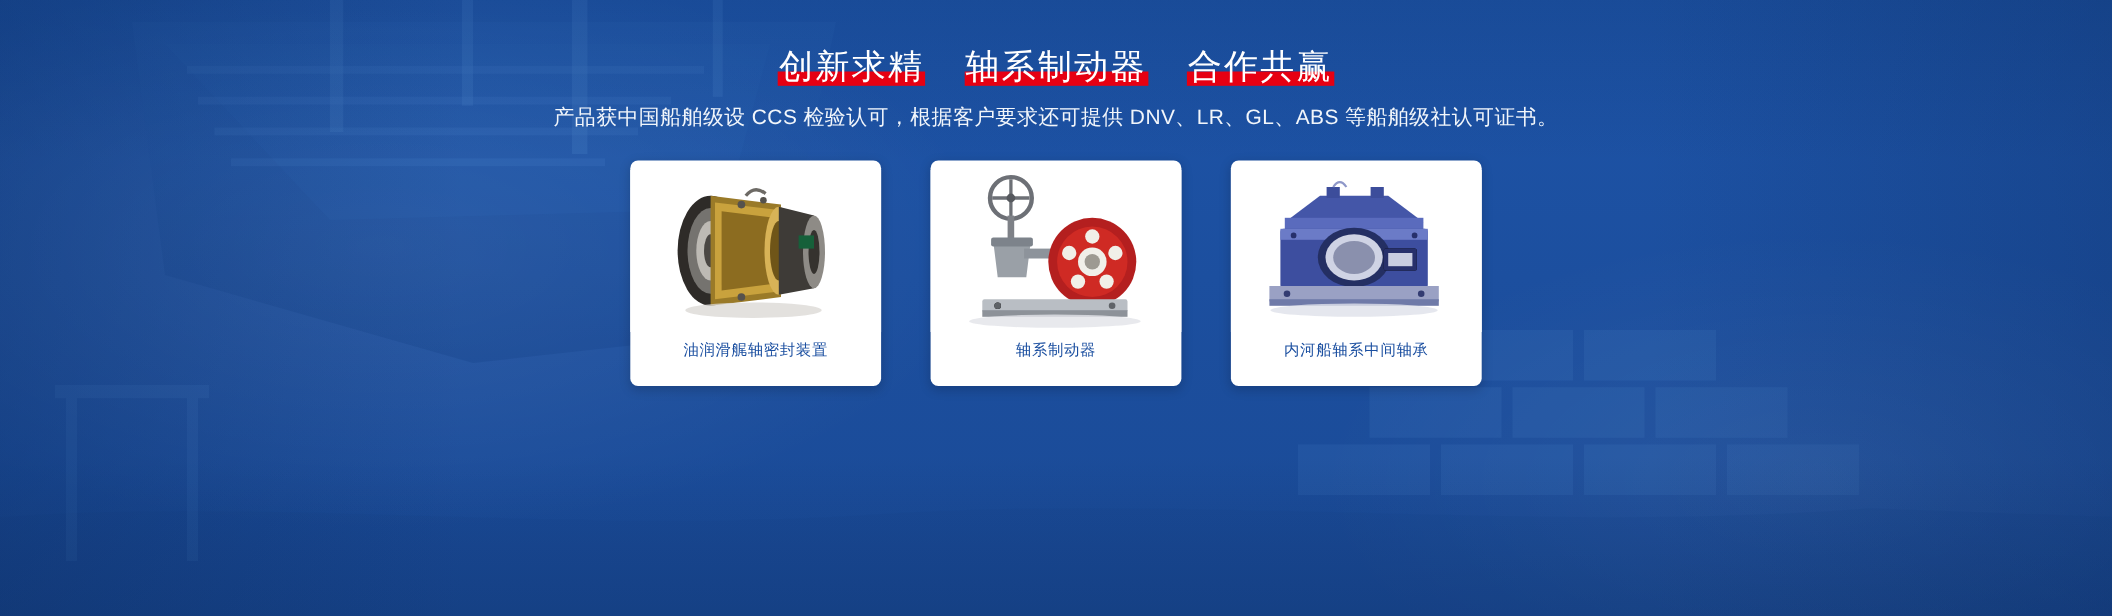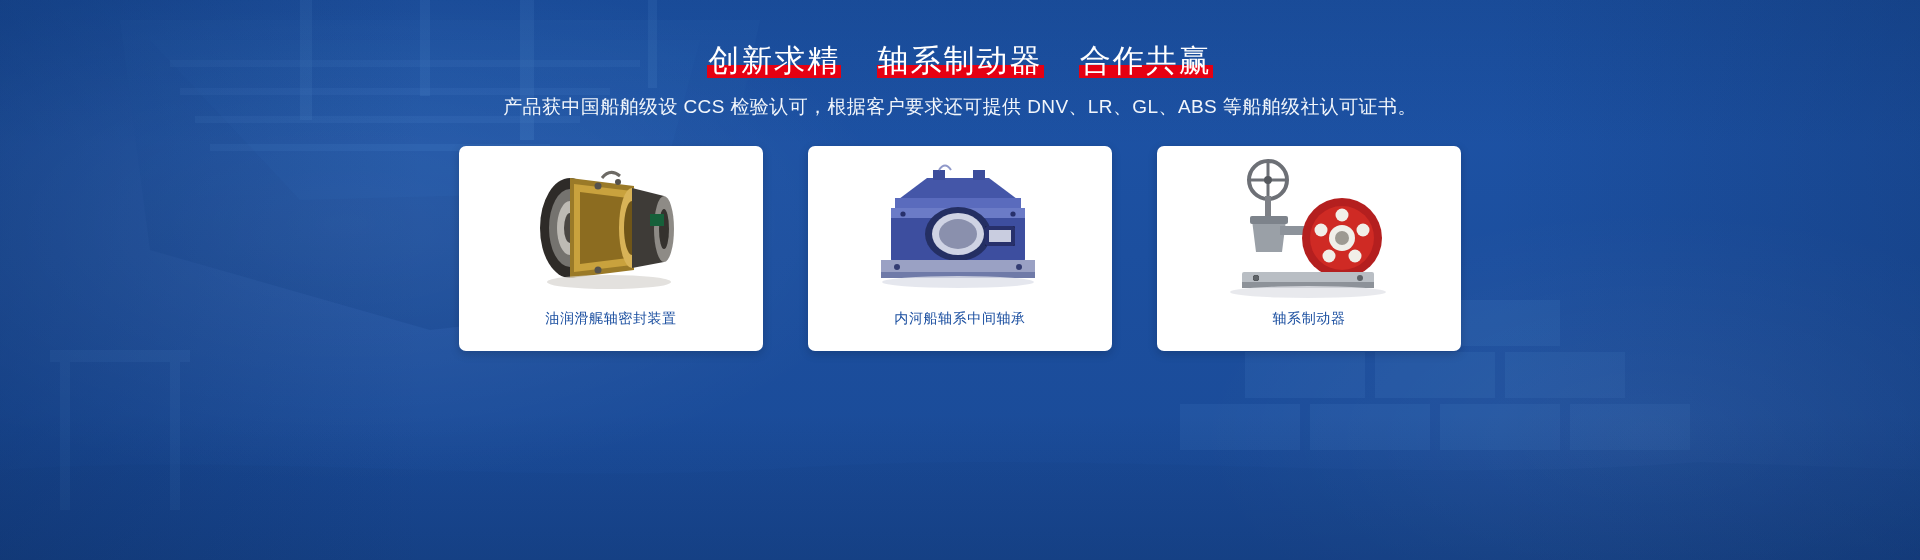--- a/index.html
+++ b/index.html
@@ -78,21 +78,21 @@
     white-space:nowrap;
   }
 
   
   .cards {
     margin-top:26px;
     display:flex;
     gap:45px;
   }
   .card {
-    width:304px; height:205px;
+    width:228px; height:205px;
     background:#ffffff;
     border-radius:7px;
     box-shadow:0 3px 10px rgba(0,0,0,0.18);
     display:flex; flex-direction:column;
     align-items:center; justify-content:flex-start;
     padding-top:8px;
     overflow:hidden;
   }
   .card-img {
     width:230px; height:148px;
@@ -216,58 +216,20 @@
             </g>
           </svg>
         </div>
         <div class="card-cap">油润滑艉轴密封装置</div>
       </div>
 
       <div class="card">
         <div class="card-img">
           <svg width="230" height="148" viewBox="0 0 230 148">
             <rect width="230" height="148" fill="#ffffff"></rect>
-            <g transform="translate(36,14)">
-
-              <path d="M14,34 L46,10 L108,10 L140,34 Z" fill="#4456a8"></path>
-              <rect x="14" y="30" width="126" height="12" fill="#5a6bbd"></rect>
-
-              <rect x="52" y="2" width="12" height="10" fill="#3c4d9b"></rect>
-              <rect x="92" y="2" width="12" height="10" fill="#3c4d9b"></rect>
-              <path d="M58,2 q6,-9 12,0" stroke="#8f98c9" stroke-width="2" fill="none"></path>
-
-              <rect x="10" y="40" width="134" height="54" rx="3" fill="#3d4e9f"></rect>
-              <rect x="10" y="40" width="134" height="10" fill="#6b7bc7"></rect>
-
-              <ellipse cx="77" cy="66" rx="33" ry="27" fill="#242f63"></ellipse>
-              <ellipse cx="77" cy="66" rx="26" ry="21" fill="#cfd3e4"></ellipse>
-              <ellipse cx="77" cy="66" rx="19" ry="15" fill="#8a90ad"></ellipse>
-
-              <rect x="104" y="58" width="30" height="20" rx="2" fill="#2a3madd"></rect>
-              <rect x="104" y="58" width="30" height="20" rx="2" fill="#27306b"></rect>
-              <rect x="108" y="62" width="22" height="12" fill="#c9cde0"></rect>
-
-              <rect x="0" y="92" width="154" height="14" fill="#9aa1c4"></rect>
-              <rect x="0" y="104" width="154" height="6" fill="#6f7aa8"></rect>
-
-              <circle cx="16" cy="99" r="3" fill="#333c72"></circle>
-              <circle cx="138" cy="99" r="3" fill="#333c72"></circle>
-              <circle cx="22" cy="46" r="2.6" fill="#27306b"></circle>
-              <circle cx="132" cy="46" r="2.6" fill="#27306b"></circle>
-              <ellipse cx="77" cy="114" rx="76" ry="6" fill="#dfe1ea" opacity="0.8"></ellipse>
-            </g>
-          </svg>
-        </div>
-        <div class="card-cap">内河船轴系中间轴承</div>
-      </div>
-
-      <div class="card">
-        <div class="card-img">
-          <svg width="230" height="148" viewBox="0 0 230 148">
-            <rect width="230" height="148" fill="#ffffff"></rect>
             <g transform="translate(30,6)">
 
               <circle cx="44" cy="20" r="19" fill="none" stroke="#6d7076" stroke-width="4"></circle>
               <g stroke="#6d7076" stroke-width="3">
                 <line x1="44" y1="3" x2="44" y2="37"></line>
                 <line x1="27" y1="20" x2="61" y2="20"></line>
               </g>
               <circle cx="44" cy="20" r="4" fill="#56595e"></circle>
 
               <rect x="41" y="36" width="6" height="26" fill="#7e8187"></rect>
@@ -293,15 +255,53 @@
               <circle cx="32" cy="118" r="3" fill="#5f6view"></circle>
               <circle cx="32" cy="118" r="3" fill="#5f6368"></circle>
               <circle cx="136" cy="118" r="3" fill="#5f6368"></circle>
               <ellipse cx="84" cy="132" rx="78" ry="6" fill="#e2e4e8" opacity="0.8"></ellipse>
             </g>
           </svg>
         </div>
         <div class="card-cap">轴系制动器</div>
       </div>
 
+      <div class="card">
+        <div class="card-img">
+          <svg width="230" height="148" viewBox="0 0 230 148">
+            <rect width="230" height="148" fill="#ffffff"></rect>
+            <g transform="translate(36,14)">
+
+              <path d="M14,34 L46,10 L108,10 L140,34 Z" fill="#4456a8"></path>
+              <rect x="14" y="30" width="126" height="12" fill="#5a6bbd"></rect>
+
+              <rect x="52" y="2" width="12" height="10" fill="#3c4d9b"></rect>
+              <rect x="92" y="2" width="12" height="10" fill="#3c4d9b"></rect>
+              <path d="M58,2 q6,-9 12,0" stroke="#8f98c9" stroke-width="2" fill="none"></path>
+
+              <rect x="10" y="40" width="134" height="54" rx="3" fill="#3d4e9f"></rect>
+              <rect x="10" y="40" width="134" height="10" fill="#6b7bc7"></rect>
+
+              <ellipse cx="77" cy="66" rx="33" ry="27" fill="#242f63"></ellipse>
+              <ellipse cx="77" cy="66" rx="26" ry="21" fill="#cfd3e4"></ellipse>
+              <ellipse cx="77" cy="66" rx="19" ry="15" fill="#8a90ad"></ellipse>
+
+              <rect x="104" y="58" width="30" height="20" rx="2" fill="#2a3madd"></rect>
+              <rect x="104" y="58" width="30" height="20" rx="2" fill="#27306b"></rect>
+              <rect x="108" y="62" width="22" height="12" fill="#c9cde0"></rect>
+
+              <rect x="0" y="92" width="154" height="14" fill="#9aa1c4"></rect>
+              <rect x="0" y="104" width="154" height="6" fill="#6f7aa8"></rect>
+
+              <circle cx="16" cy="99" r="3" fill="#333c72"></circle>
+              <circle cx="138" cy="99" r="3" fill="#333c72"></circle>
+              <circle cx="22" cy="46" r="2.6" fill="#27306b"></circle>
+              <circle cx="132" cy="46" r="2.6" fill="#27306b"></circle>
+              <ellipse cx="77" cy="114" rx="76" ry="6" fill="#dfe1ea" opacity="0.8"></ellipse>
+            </g>
+          </svg>
+        </div>
+        <div class="card-cap">内河船轴系中间轴承</div>
+      </div>
+
     </div>
   </div>
 </div>
 
 </body></html>

